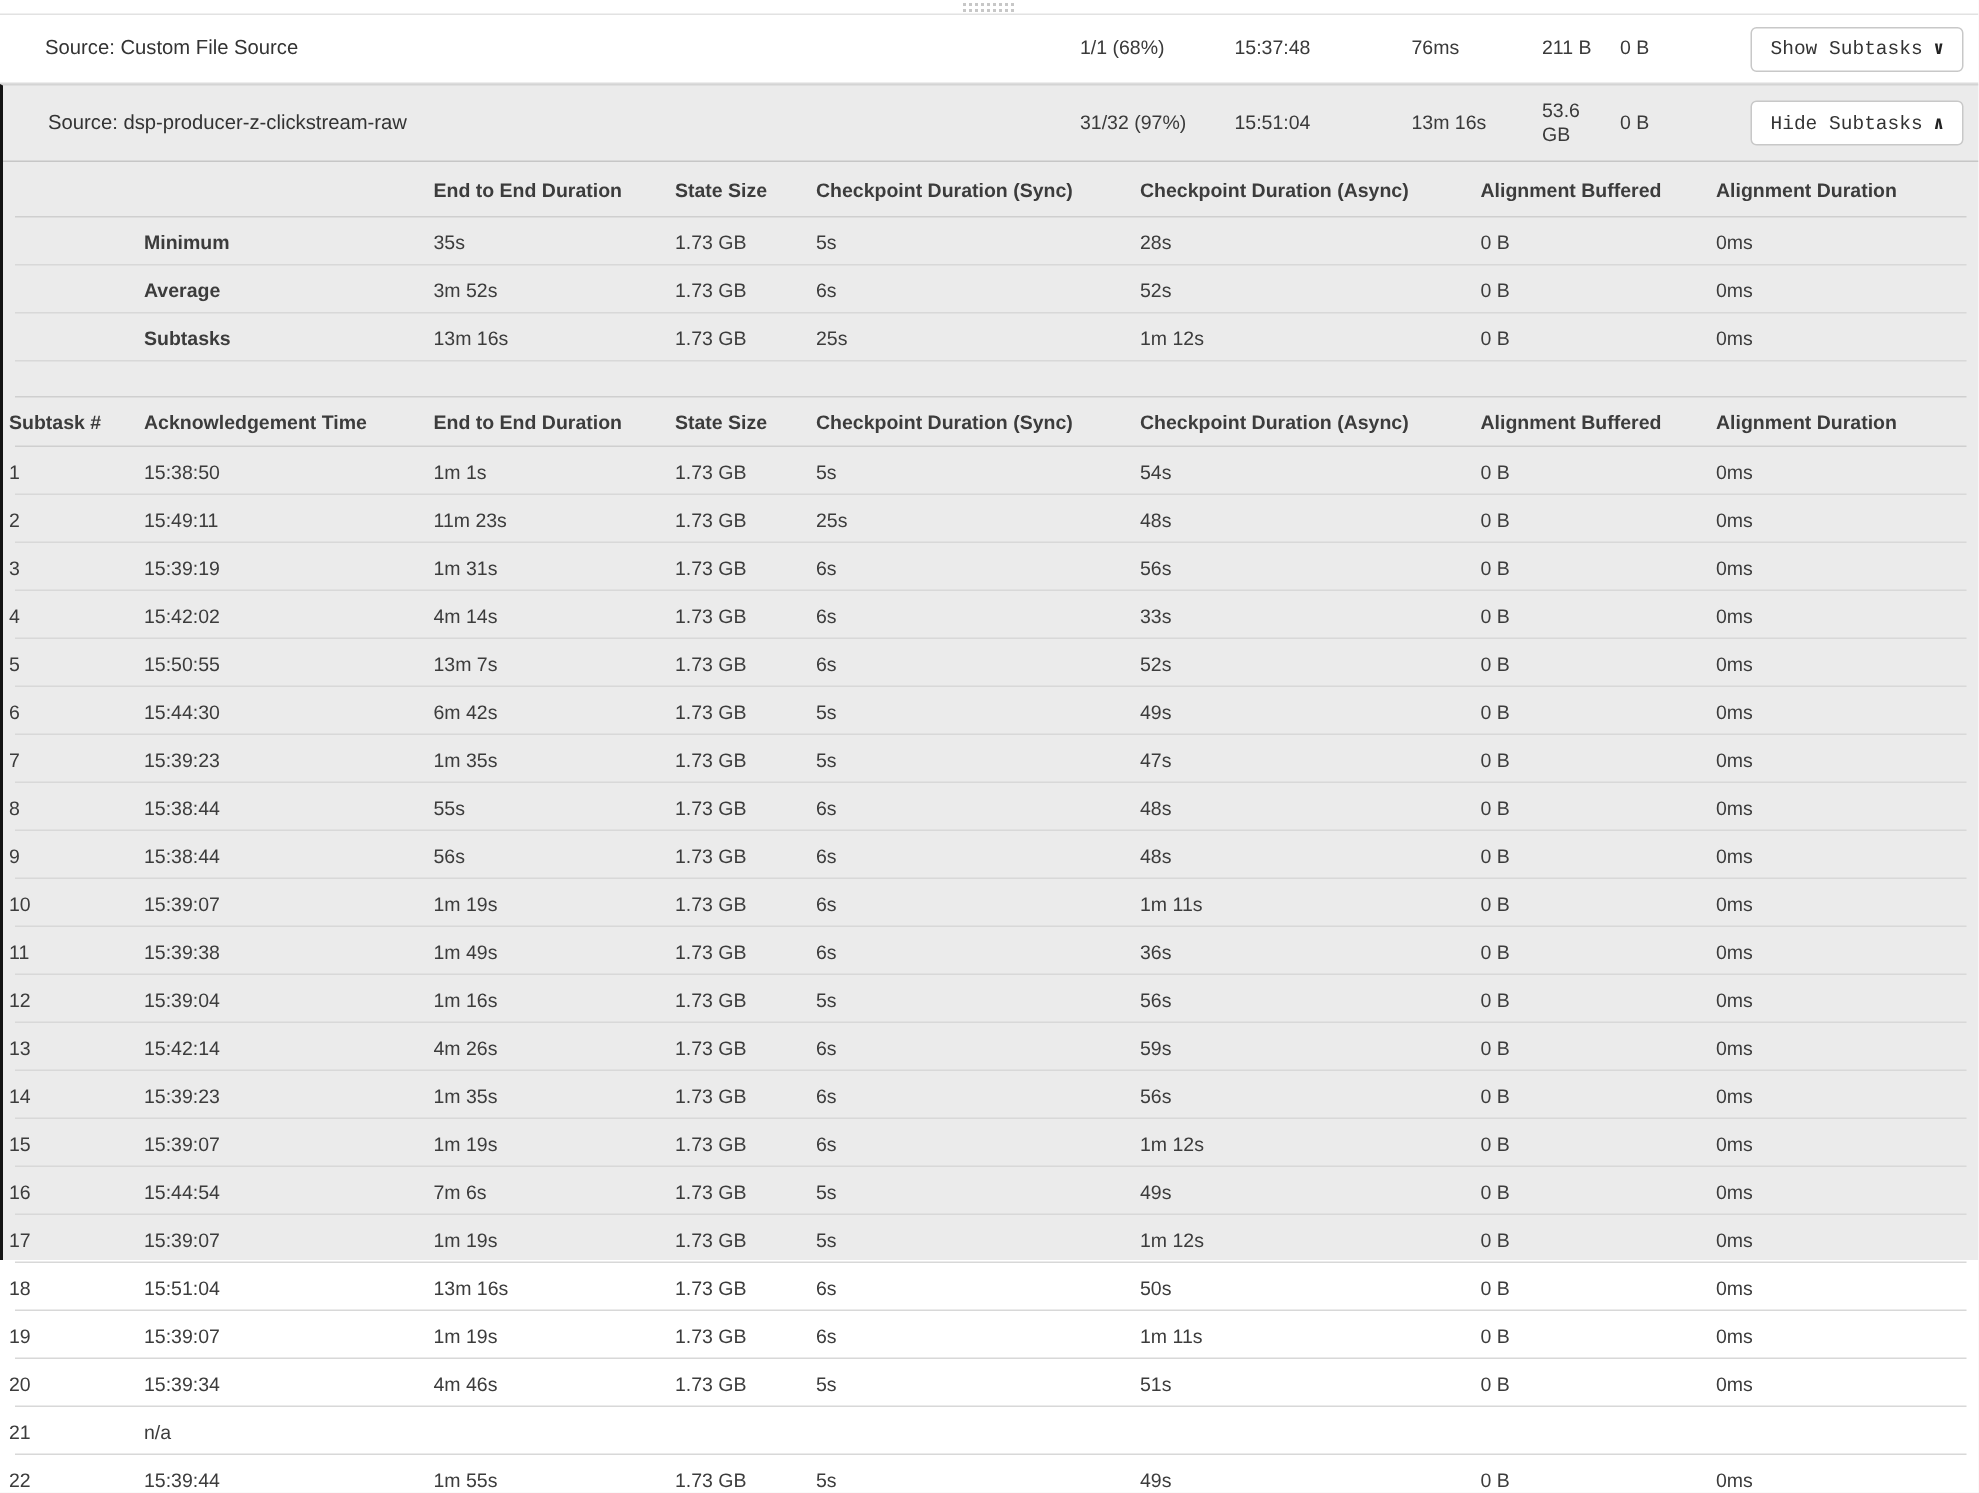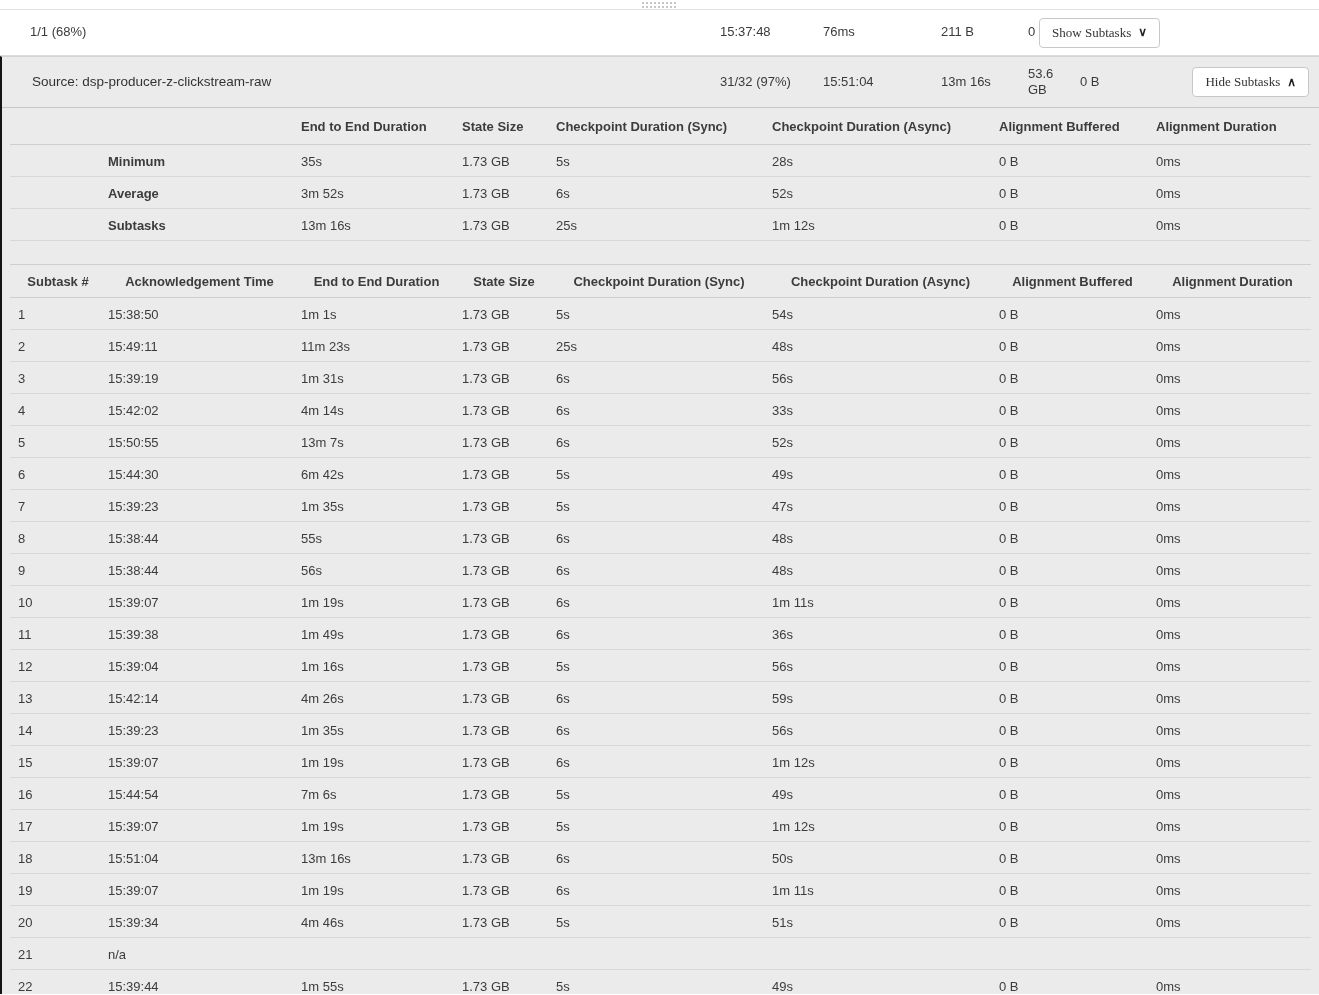--- a/index.html
+++ b/index.html
@@ -21,55 +21,56 @@
   .src-row { display:grid;
     grid-template-columns:1fr 103px 118px 87px 52px 104px 149px;
     align-items:center; padding-left:16px; }
   .src-row .cell { padding-left:14px; line-height:1.25; }
   .src-name { padding-left:0; font-size:13.5px; color:#333; }
   .src-row-1 { height:46px; background:#fff; border-bottom:1px solid #dcdcdc; }
   .src-row-2 { height:50px; }
 
   .subtask-btn { height:30px; padding:0 12px; margin-right:10px; justify-self:end;
     background:#fff; border:1px solid #c8c8c8; border-radius:4px;
-    font-family:Liberation Serif, serif; font-size:13px; color:#333;
+    font-family:Liberation Mono, monospace; font-size:13px; color:#333;
     display:inline-flex; align-items:center; gap:7px; cursor:pointer; white-space:nowrap; }
   .subtask-btn .chev { font-weight:bold; font-size:12px; color:#222; }
 
   
   .panel { background:#ebebeb; border-left:2px solid #141414;
-    height:938px; border-top:1px solid #d4d4d4; }
+    height:784px; border-top:1px solid #d4d4d4; }
   .panel-divider { height:0; border-bottom:1px solid #c6c6c6; }
 
   
   .tbl-row { display:grid;
     grid-template-columns:90px 193px 161px 94px 216px 227px 157px 1fr;
-    align-items:center; padding-left:16px; position:relative; }
+    align-items:center; padding-left:4px; position:relative; }
   .tbl-row::after { content:""; position:absolute; left:8px; right:8px; bottom:0;
     border-bottom:1px solid #d8d8d8; }
   .tbl-row .c { padding-right:10px; white-space:nowrap; overflow:hidden; color:#3c3c3c; }
   .hdr { font-weight:bold; color:#2e2e2e; }
   .hdr-row { height:37px; }
   .hdr-row::after { border-bottom:1px solid #cfcfcf; }
   .data-row { height:32px; }
   .sum-label { font-weight:bold; color:#2e2e2e; }
 
   .gap-row { height:24px; position:relative; }
   .gap-row::after { content:""; position:absolute; left:8px; right:8px; bottom:0;
     border-bottom:1px solid #cfcfcf; }
-  .subtask-hdr-row { height:33px;text-align:center; }
+  .subtask-hdr-row { height:33px; }
 </style>
 </head>
 <body>
 
 <div class="top-strip">
   <div class="grip"></div>
 </div>
 
 <div class="src-row src-row-1">
+  <div class="cell src-name">Source: Custom File Source</div>
   <div class="cell">1/1 (68%)</div>
   <div class="cell">15:37:48</div>
   <div class="cell">76ms</div>
   <div class="cell">211 B</div>
   <div class="cell">0 B</div>
   <button class="subtask-btn">
     <span>Show Subtasks</span>
     <span class="chev">∨</span>
   </button>
 </div>

